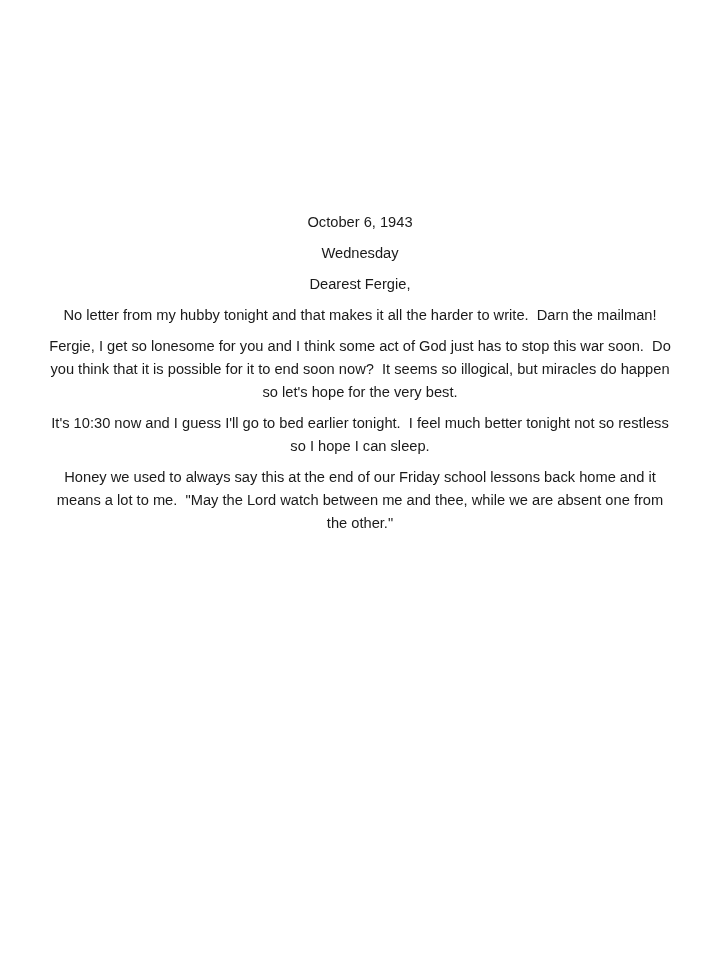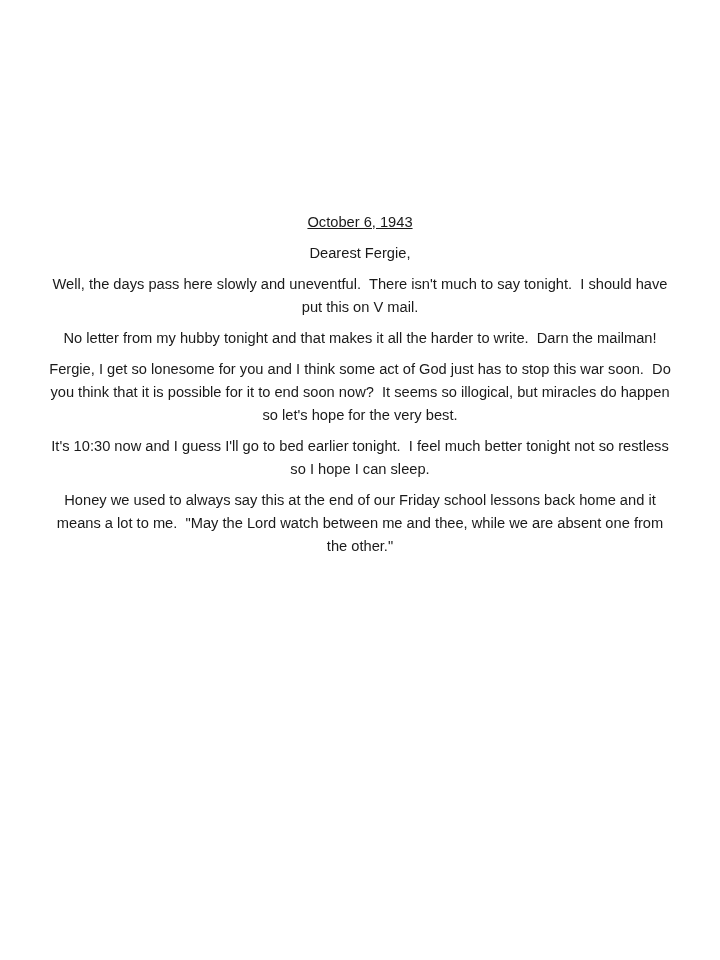--- a/index.html
+++ b/index.html
@@ -21,27 +21,27 @@
     background: #ffffff;
   }
   .page p {
     margin: 0 0 8px 0;
     font-size: 11pt;
     line-height: 23px;
     color: #1a1a1a;
     text-align: center;
     white-space: pre-wrap;
   }
-  .align-right  { text-align: right; text-decoration: underline; }
+  .align-right  { text-align: right; }
   .align-center { text-align: center !important; }
 </style>
 </head>
 <body>
 
 <div class="page">
   <p class="align-right">October 6, 1943</p>
+  <p class="align-right">Wednesday</p>
   <p>Dearest Fergie,</p>
-  <p>Well, the days pass here slowly and uneventful.  There isn't much to say tonight.  I should have put this on V mail.</p>
   <p>No letter from my hubby tonight and that makes it all the harder to write.  Darn the mailman!</p>
   <p>Fergie, I get so lonesome for you and I think some act of God just has to stop this war soon.  Do you think that it is possible for it to end soon now?  It seems so illogical, but miracles do happen so let's hope for the very best.</p>
   <p>It's 10:30 now and I guess I'll go to bed earlier tonight.  I feel much better tonight not so restless so I hope I can sleep.</p>
   <p>Honey we used to always say this at the end of our Friday school lessons back home and it means a lot to me.  "May the Lord watch between me and thee, while we are absent one from the other."</p>
 </div>
 
 </body></html>

